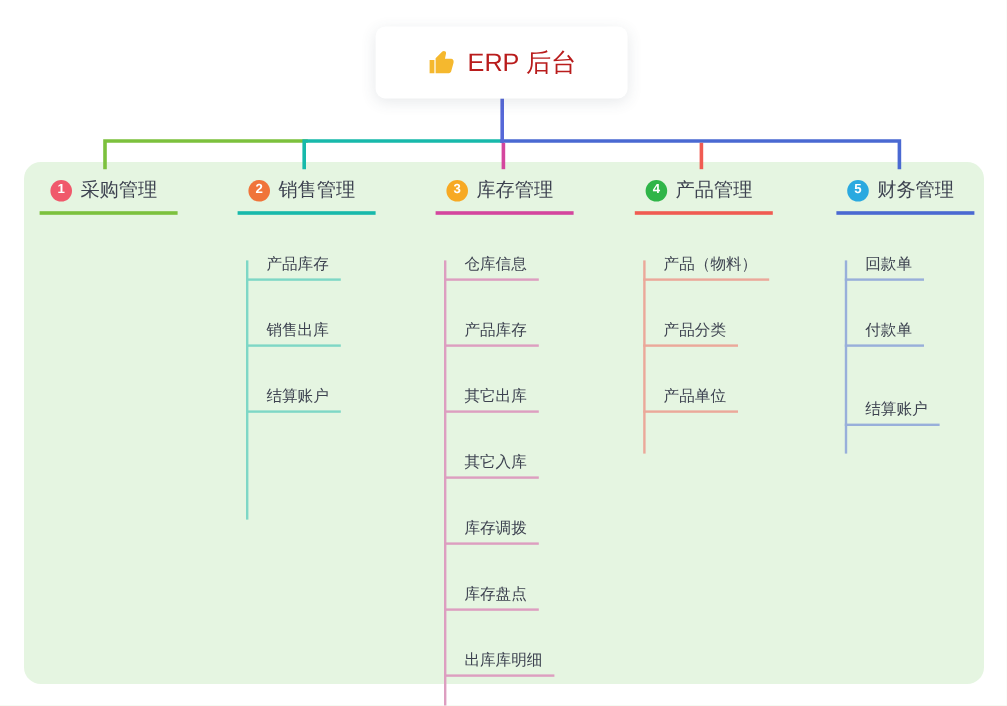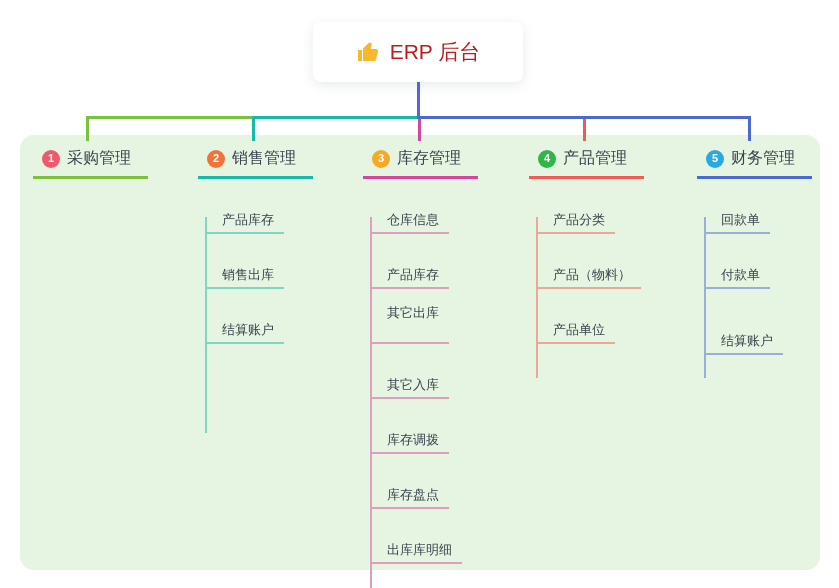--- a/index.html
+++ b/index.html
@@ -98,21 +98,21 @@
       <span class="branch-label">库存管理</span>
     </div>
     <div class="children">
       <div class="vline" style="background: rgb(221, 158, 192); top: 38px; height: 381px;"></div>
     <div class="child-row" style="border-bottom-color: rgb(221, 158, 192);">
           <span>仓库信息</span>
         </div>
         <div class="child-row" style="border-bottom-color: rgb(221, 158, 192);">
           <span>产品库存</span>
         </div>
-        <div class="child-row" style="border-bottom-color: rgb(221, 158, 192); align-items: center;">
+        <div class="child-row" style="border-bottom-color: rgb(221, 158, 192);">
           <span>其它出库</span>
         </div>
         <div class="child-row" style="border-bottom-color: rgb(221, 158, 192);">
           <span>其它入库</span>
         </div>
         <div class="child-row" style="border-bottom-color: rgb(221, 158, 192);">
           <span>库存调拨</span>
         </div>
         <div class="child-row" style="border-bottom-color: rgb(221, 158, 192);">
           <span>库存盘点</span>
@@ -124,24 +124,24 @@
   </div>
 
   <div class="branch" style="left: 529px; top: 141px;">
     <div class="branch-header" style="border-bottom-color: rgb(240, 91, 82);">
       <span class="badge" style="background: rgb(47, 181, 72);">4</span>
       <span class="branch-label">产品管理</span>
     </div>
     <div class="children">
       <div class="vline" style="background: rgb(235, 168, 154); top: 38px; height: 161px;"></div>
     <div class="child-row" style="border-bottom-color: rgb(235, 168, 154);">
-          <span>产品分类</span>
+          <span>产品（物料）</span>
         </div>
         <div class="child-row" style="border-bottom-color: rgb(235, 168, 154);">
-          <span>产品（物料）</span>
+          <span>产品分类</span>
         </div>
         <div class="child-row" style="border-bottom-color: rgb(235, 168, 154);">
           <span>产品单位</span>
         </div>
       </div>
   </div>
 
   <div class="branch" style="left: 697px; top: 141px;">
     <div class="branch-header" style="border-bottom-color: rgb(74, 105, 210);">
       <span class="badge" style="background: rgb(42, 169, 224);">5</span>

